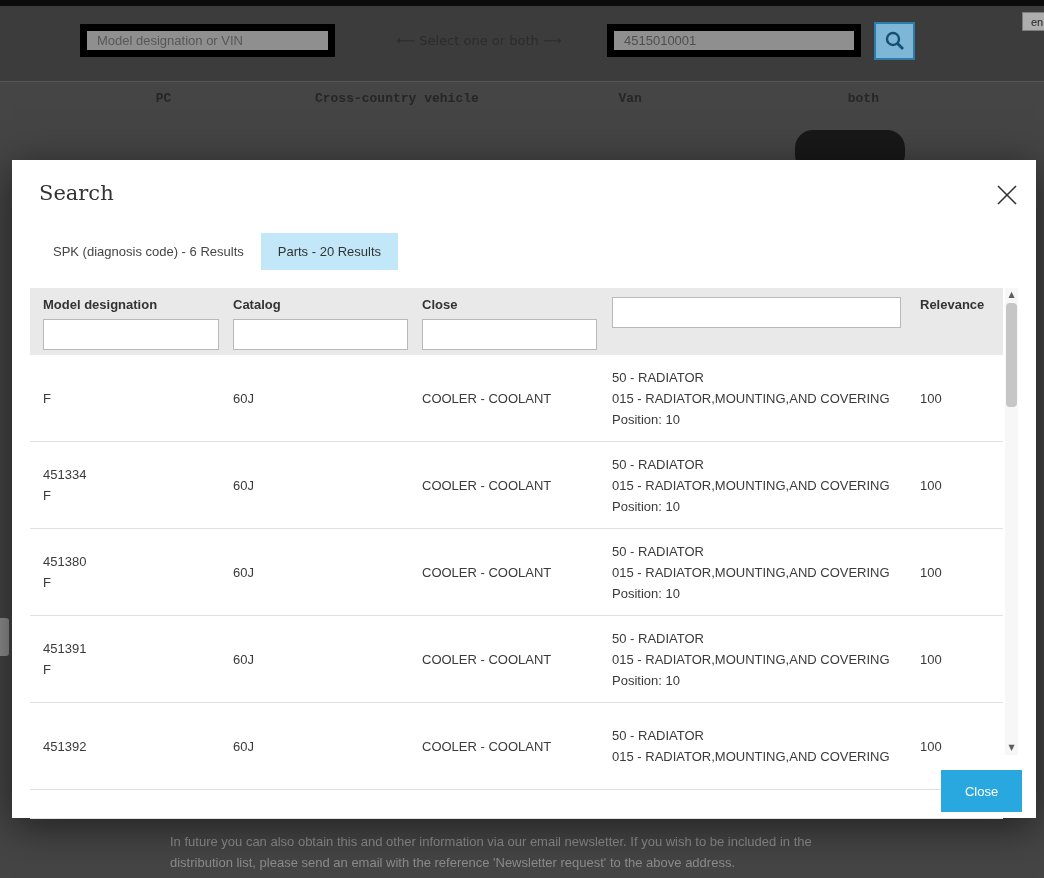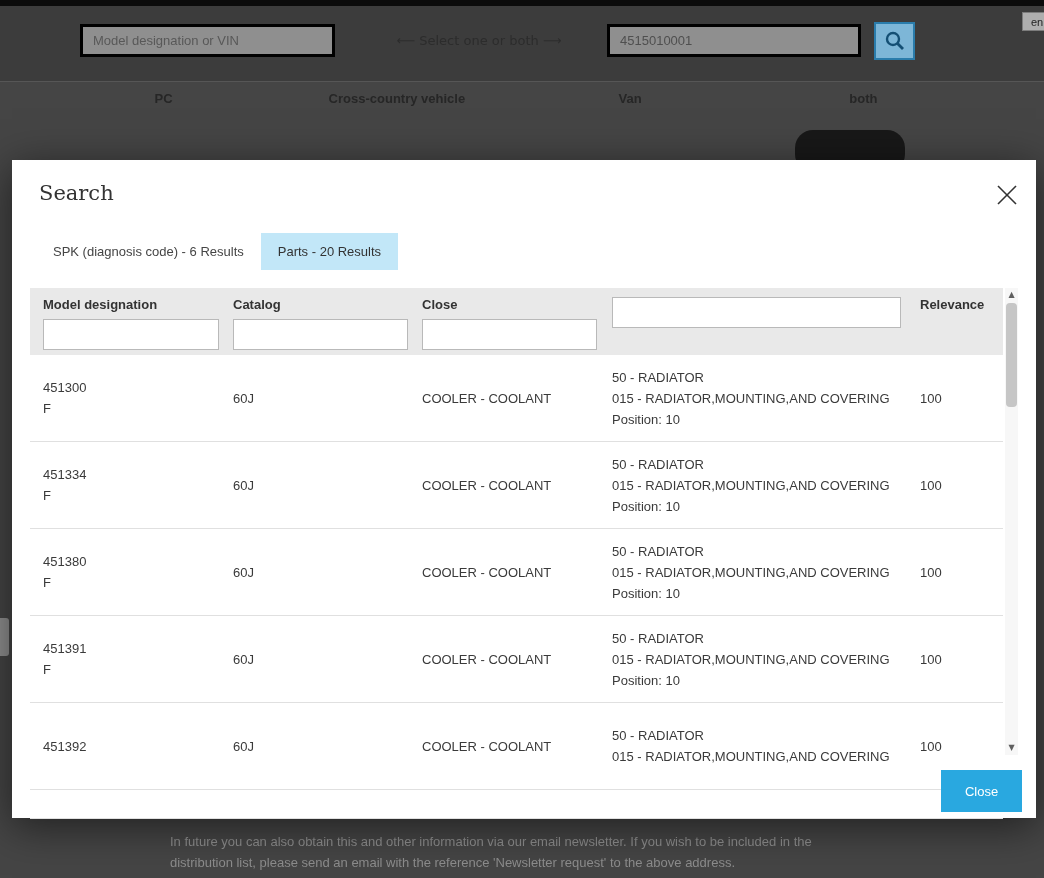--- a/index.html
+++ b/index.html
@@ -8,21 +8,21 @@
     position:relative;
     font-family:"Liberation Sans", sans-serif;
     background:#454545;
     overflow:hidden;
   }
 
   
   .top-strip { position:absolute; left:0; top:0; width:1044px; height:6px; background:#0b0b0b; }
   .bg-header { position:absolute; left:0; top:6px; width:1044px; height:76px; background:#3c3c3c; border-bottom:1px solid #565656; }
   .bg-input {
-    position:absolute; background:#8f8f8f; border:3px solid #000000;
+    position:absolute; background:#8f8f8f; border:7px solid #000000;
     color:#4f4f4f; font-size:13px; padding:0 10px; font-family:inherit;
   }
   .bg-input::placeholder { color:#585858; opacity:1; }
   #bgModelInput { left:80px; top:24px; width:255px; height:33px; }
   #bgCodeInput  { left:607px; top:24px; width:254px; height:33px; }
   .divider-text {
     position:absolute; left:373px; top:33px; width:212px; text-align:center;
     color:#2c2c2c; font-size:13px; font-family:"DejaVu Sans","Liberation Sans",sans-serif;
   }
   .search-btn {
@@ -30,21 +30,21 @@
     background:#7db6d7; border:2px solid #2a7cab;
     display:flex; align-items:center; justify-content:center; cursor:pointer;
   }
   .lang-box {
     position:absolute; left:1022px; top:12px; width:30px; height:19px;
     background:#aeaeae; border:1px solid #7c7c7c; color:#222; font-size:11px;
     display:flex; align-items:center; justify-content:center; cursor:pointer;
   }
   .categories {
     position:absolute; left:47px; top:91px; width:933px;
-    display:grid; grid-template-columns:repeat(4,1fr);
+    display:grid; grid-template-columns:repeat(4,1fr);font-family:Liberation Mono, monospace;
   }
   .categories .cat { text-align:center; font-weight:bold; font-size:13px; color:#262626; cursor:pointer; }
   .car-blob { position:absolute; left:795px; top:130px; width:110px; height:42px; background:#181818; border-radius:18px; }
   .edge-tab { position:absolute; left:0; top:618px; width:9px; height:38px; background:#8f8f8f; border-radius:0 3px 3px 0; }
   .bg-footer { position:absolute; left:170px; top:831px; width:700px; font-size:13px; color:#8d8d8d; line-height:21px; }
 
   
   .modal {
     position:absolute; left:12px; top:160px; width:1024px; height:658px;
     background:#ffffff; color:#333; box-shadow:0 8px 40px rgba(0,0,0,0.55);
@@ -168,21 +168,20 @@
       <div class="th">
         <input class="filter-input w289" type="text" style="">
       </div>
       <div class="th">
         <div class="th-label">Relevance</div>
       </div>
     </div>
     <div id="rows">
   <div class="trow">
     <div class="cell">
-      <span>451300</span>
             <span>F</span>
     </div>
     <div class="cell">60J</div>
     <div class="cell">COOLER - COOLANT</div>
     <div class="cell">
       <span>50 - RADIATOR</span>
             <span>015 - RADIATOR,MOUNTING,AND COVERING</span>
             <span>Position: 10</span>
     </div>
     <div class="cell">100</div>

